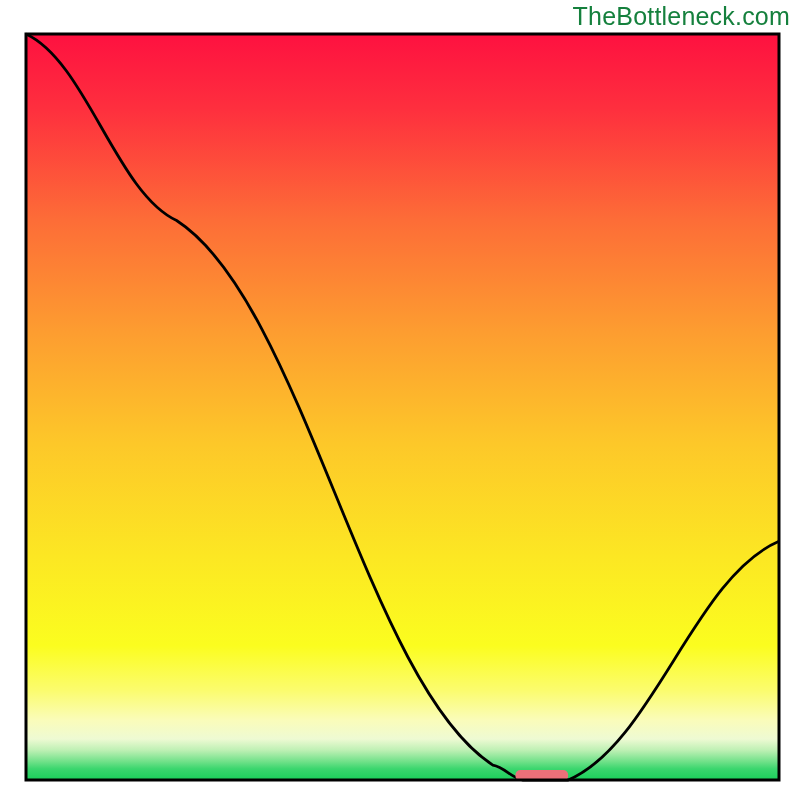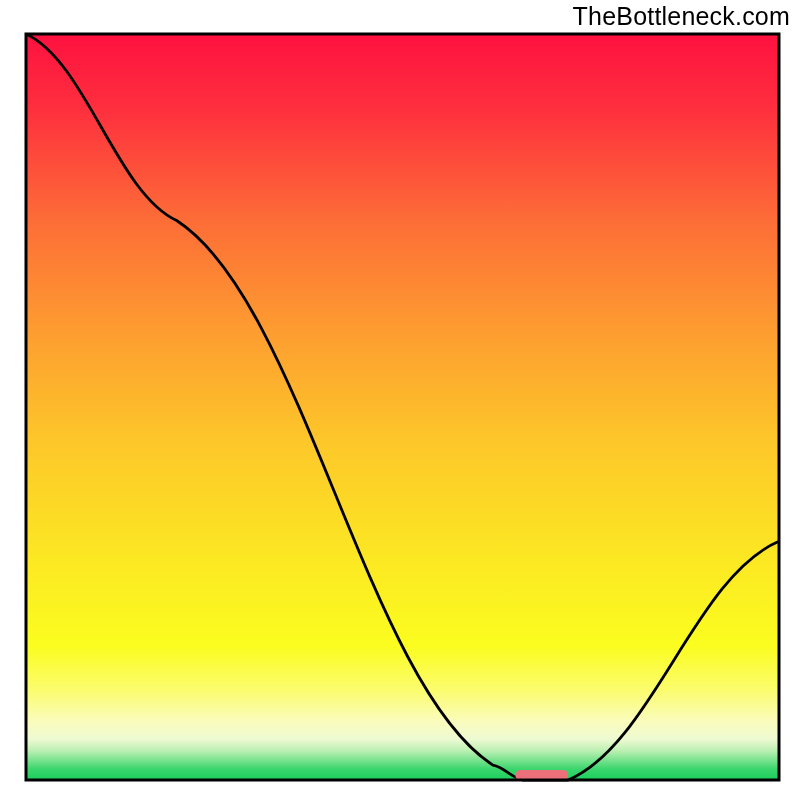--- a/index.html
+++ b/index.html
@@ -13,21 +13,21 @@
   .container {
     position: relative;
     width: 800px;
     height: 800px;
   }
   .watermark {
     position: absolute;
     top: 2px;
     right: 10px;
     font-size: 25px;
-    color: #000000;
+    color: #15803d;
     font-weight: 500;
     letter-spacing: 0.2px;
   }
   svg {
     display: block;
   }
 </style>
 </head>
 <body>
 

